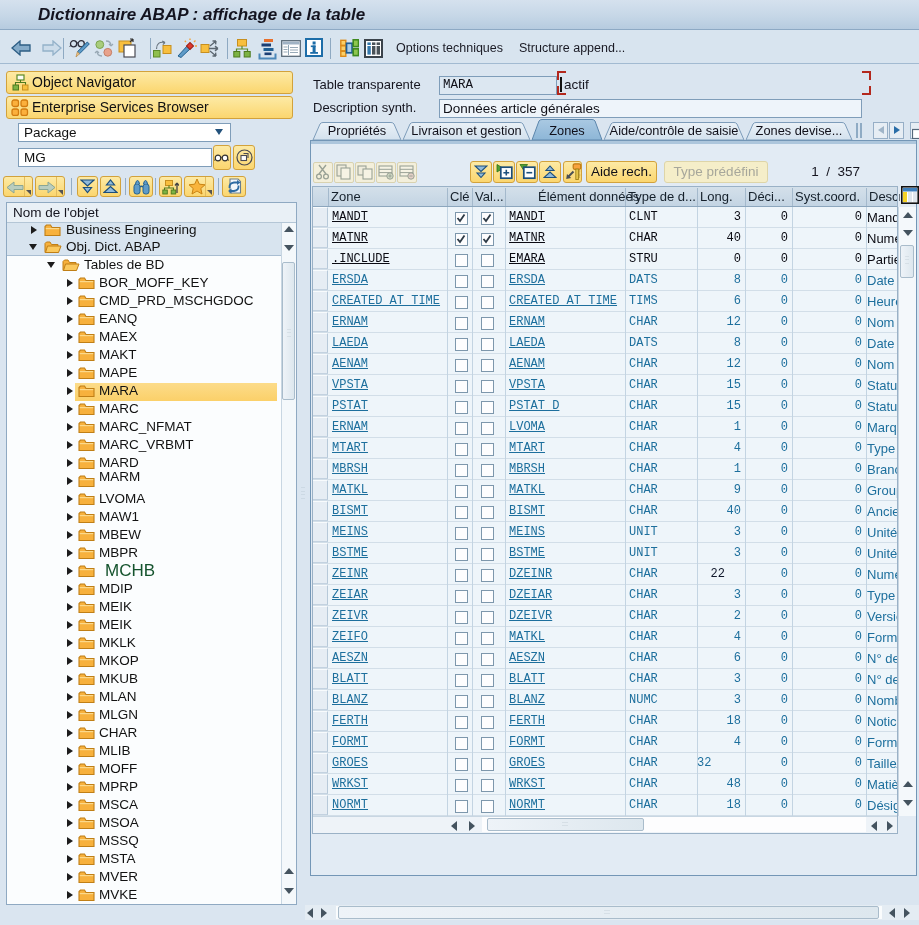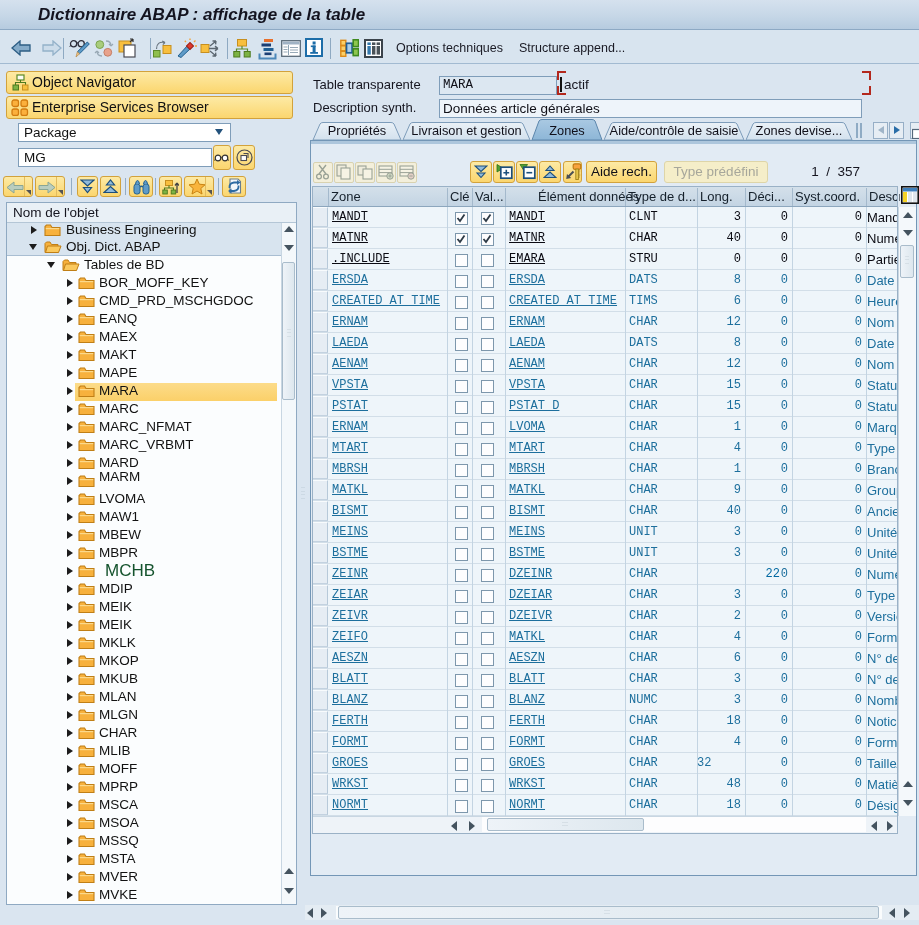--- a/index.html
+++ b/index.html
@@ -977,21 +977,21 @@
 <div style="left:866px;top:564px;width:1px;height:21px;background:#c3d4e2;"></div>
 <div class="mono" style="left:332px;top:567px;height:15px;line-height:15px;font-size:12px;color:#1d6f9d;text-decoration:underline;white-space:nowrap;">ZEINR</div>
 <div style="left:455px;top:568px;width:13px;height:13px;"><svg width="13" height="13" viewBox="0 0 13 13">
       <rect x="0.5" y="0.5" width="12" height="12" fill="#fdfdfe" stroke="#7d97ac" stroke-width="1"></rect>
     </svg></div>
 <div style="left:481px;top:568px;width:13px;height:13px;"><svg width="13" height="13" viewBox="0 0 13 13">
       <rect x="0.5" y="0.5" width="12" height="12" fill="#fdfdfe" stroke="#7d97ac" stroke-width="1"></rect>
     </svg></div>
 <div class="mono" style="left:509px;top:567px;height:15px;line-height:15px;font-size:12px;color:#1d6f9d;text-decoration:underline;white-space:nowrap;">DZEINR</div>
 <div class="mono" style="left:629px;top:567px;height:15px;line-height:15px;font-size:12px;color:#1d6f9d;">CHAR</div>
-<div class="mono" style="left:736px;top:567px;width:44px;height:15px;line-height:15px;font-size:12px;color:#0369a1;text-align:right;">22</div>
+<div class="mono" style="left:681px;top:567px;width:44px;height:15px;line-height:15px;font-size:12px;color:#0f172a;text-align:right;">22</div>
 <div class="mono" style="left:745px;top:567px;width:43px;height:15px;line-height:15px;font-size:12px;color:#1d6f9d;text-align:right;">0</div>
 <div class="mono" style="left:792px;top:567px;width:70px;height:15px;line-height:15px;font-size:12px;color:#1d6f9d;text-align:right;">0</div>
 <div style="left:867px;top:567px;width:31px;height:15px;line-height:15px;font-size:13px;color:#1d6f9d;overflow:hidden;white-space:nowrap;">Numéro de dessin</div>
 <div style="left:312px;top:585px;width:586px;height:21px;background:#eef5fa;border-bottom:1px solid #d2dee8;"></div>
 <div style="left:312px;top:585px;width:16px;height:20px;background:#e6edf4;border-right:1px solid #b7c9d9;border-bottom:1px solid #c3d2e0;border-top:1px solid #f8fbfd;"></div>
 <div style="left:447px;top:585px;width:1px;height:21px;background:#c3d4e2;"></div>
 <div style="left:472px;top:585px;width:1px;height:21px;background:#c3d4e2;"></div>
 <div style="left:505px;top:585px;width:1px;height:21px;background:#c3d4e2;"></div>
 <div style="left:625px;top:585px;width:1px;height:21px;background:#c3d4e2;"></div>
 <div style="left:697px;top:585px;width:1px;height:21px;background:#c3d4e2;"></div>

